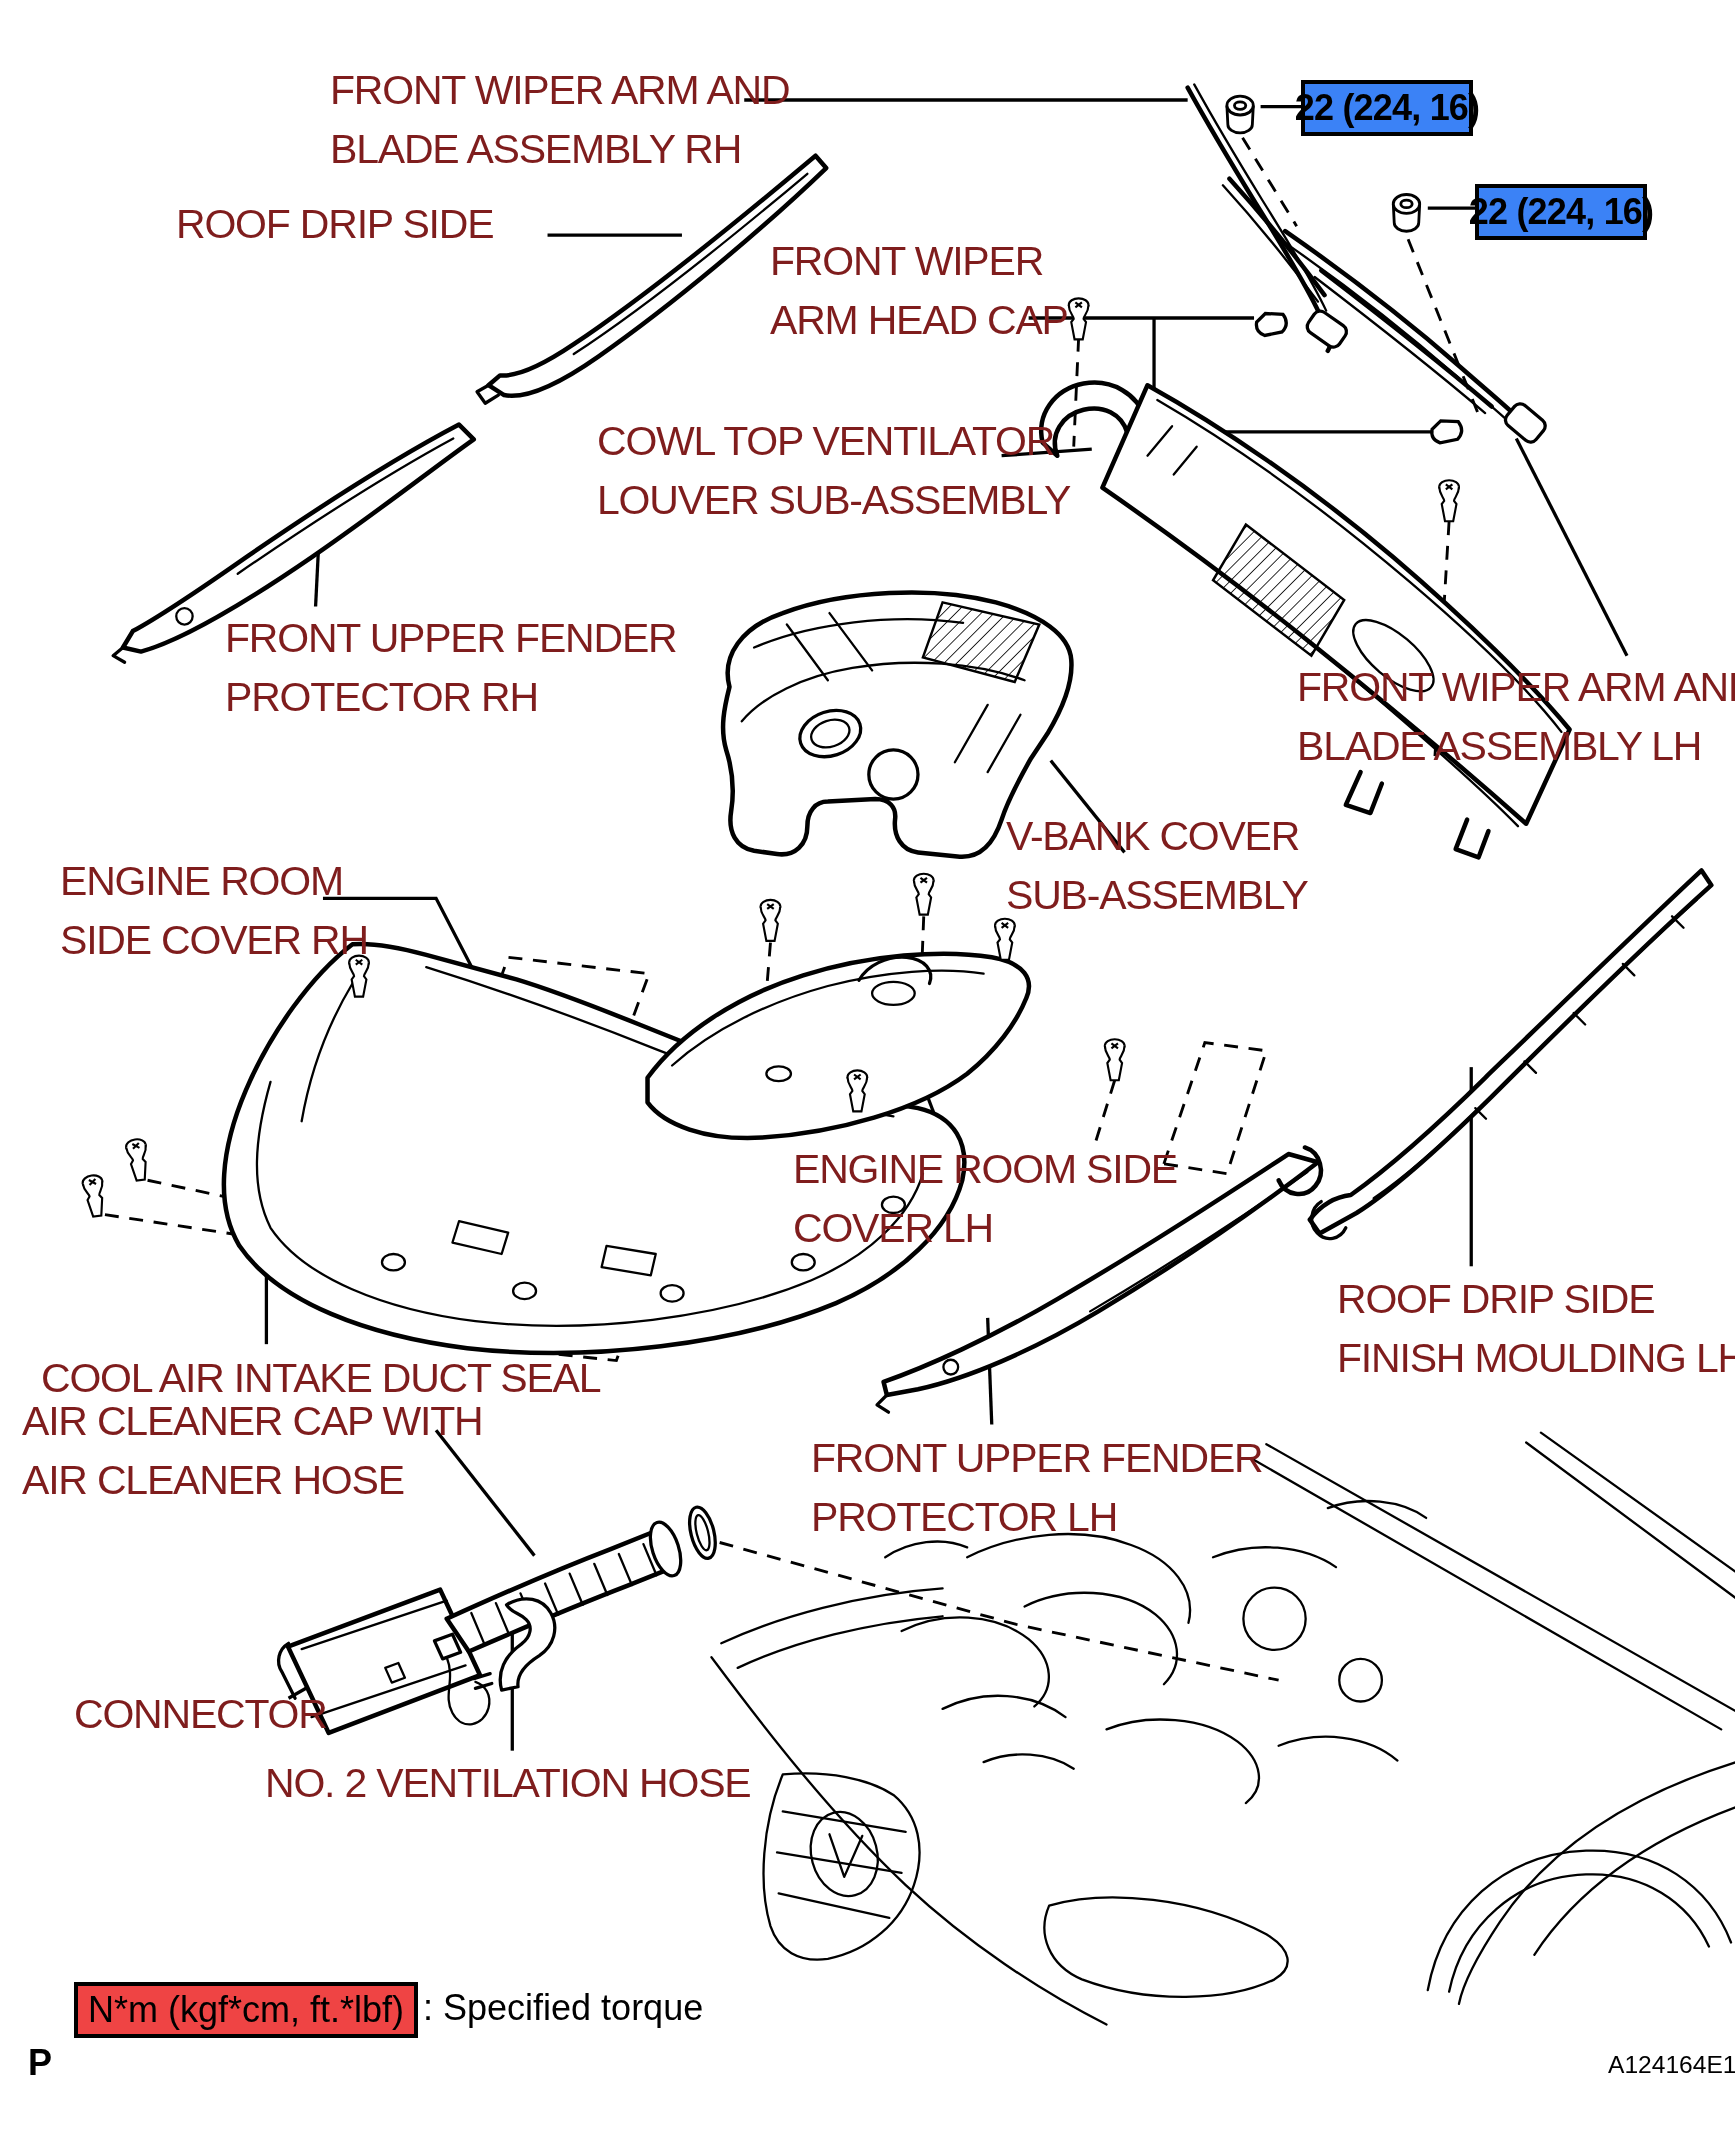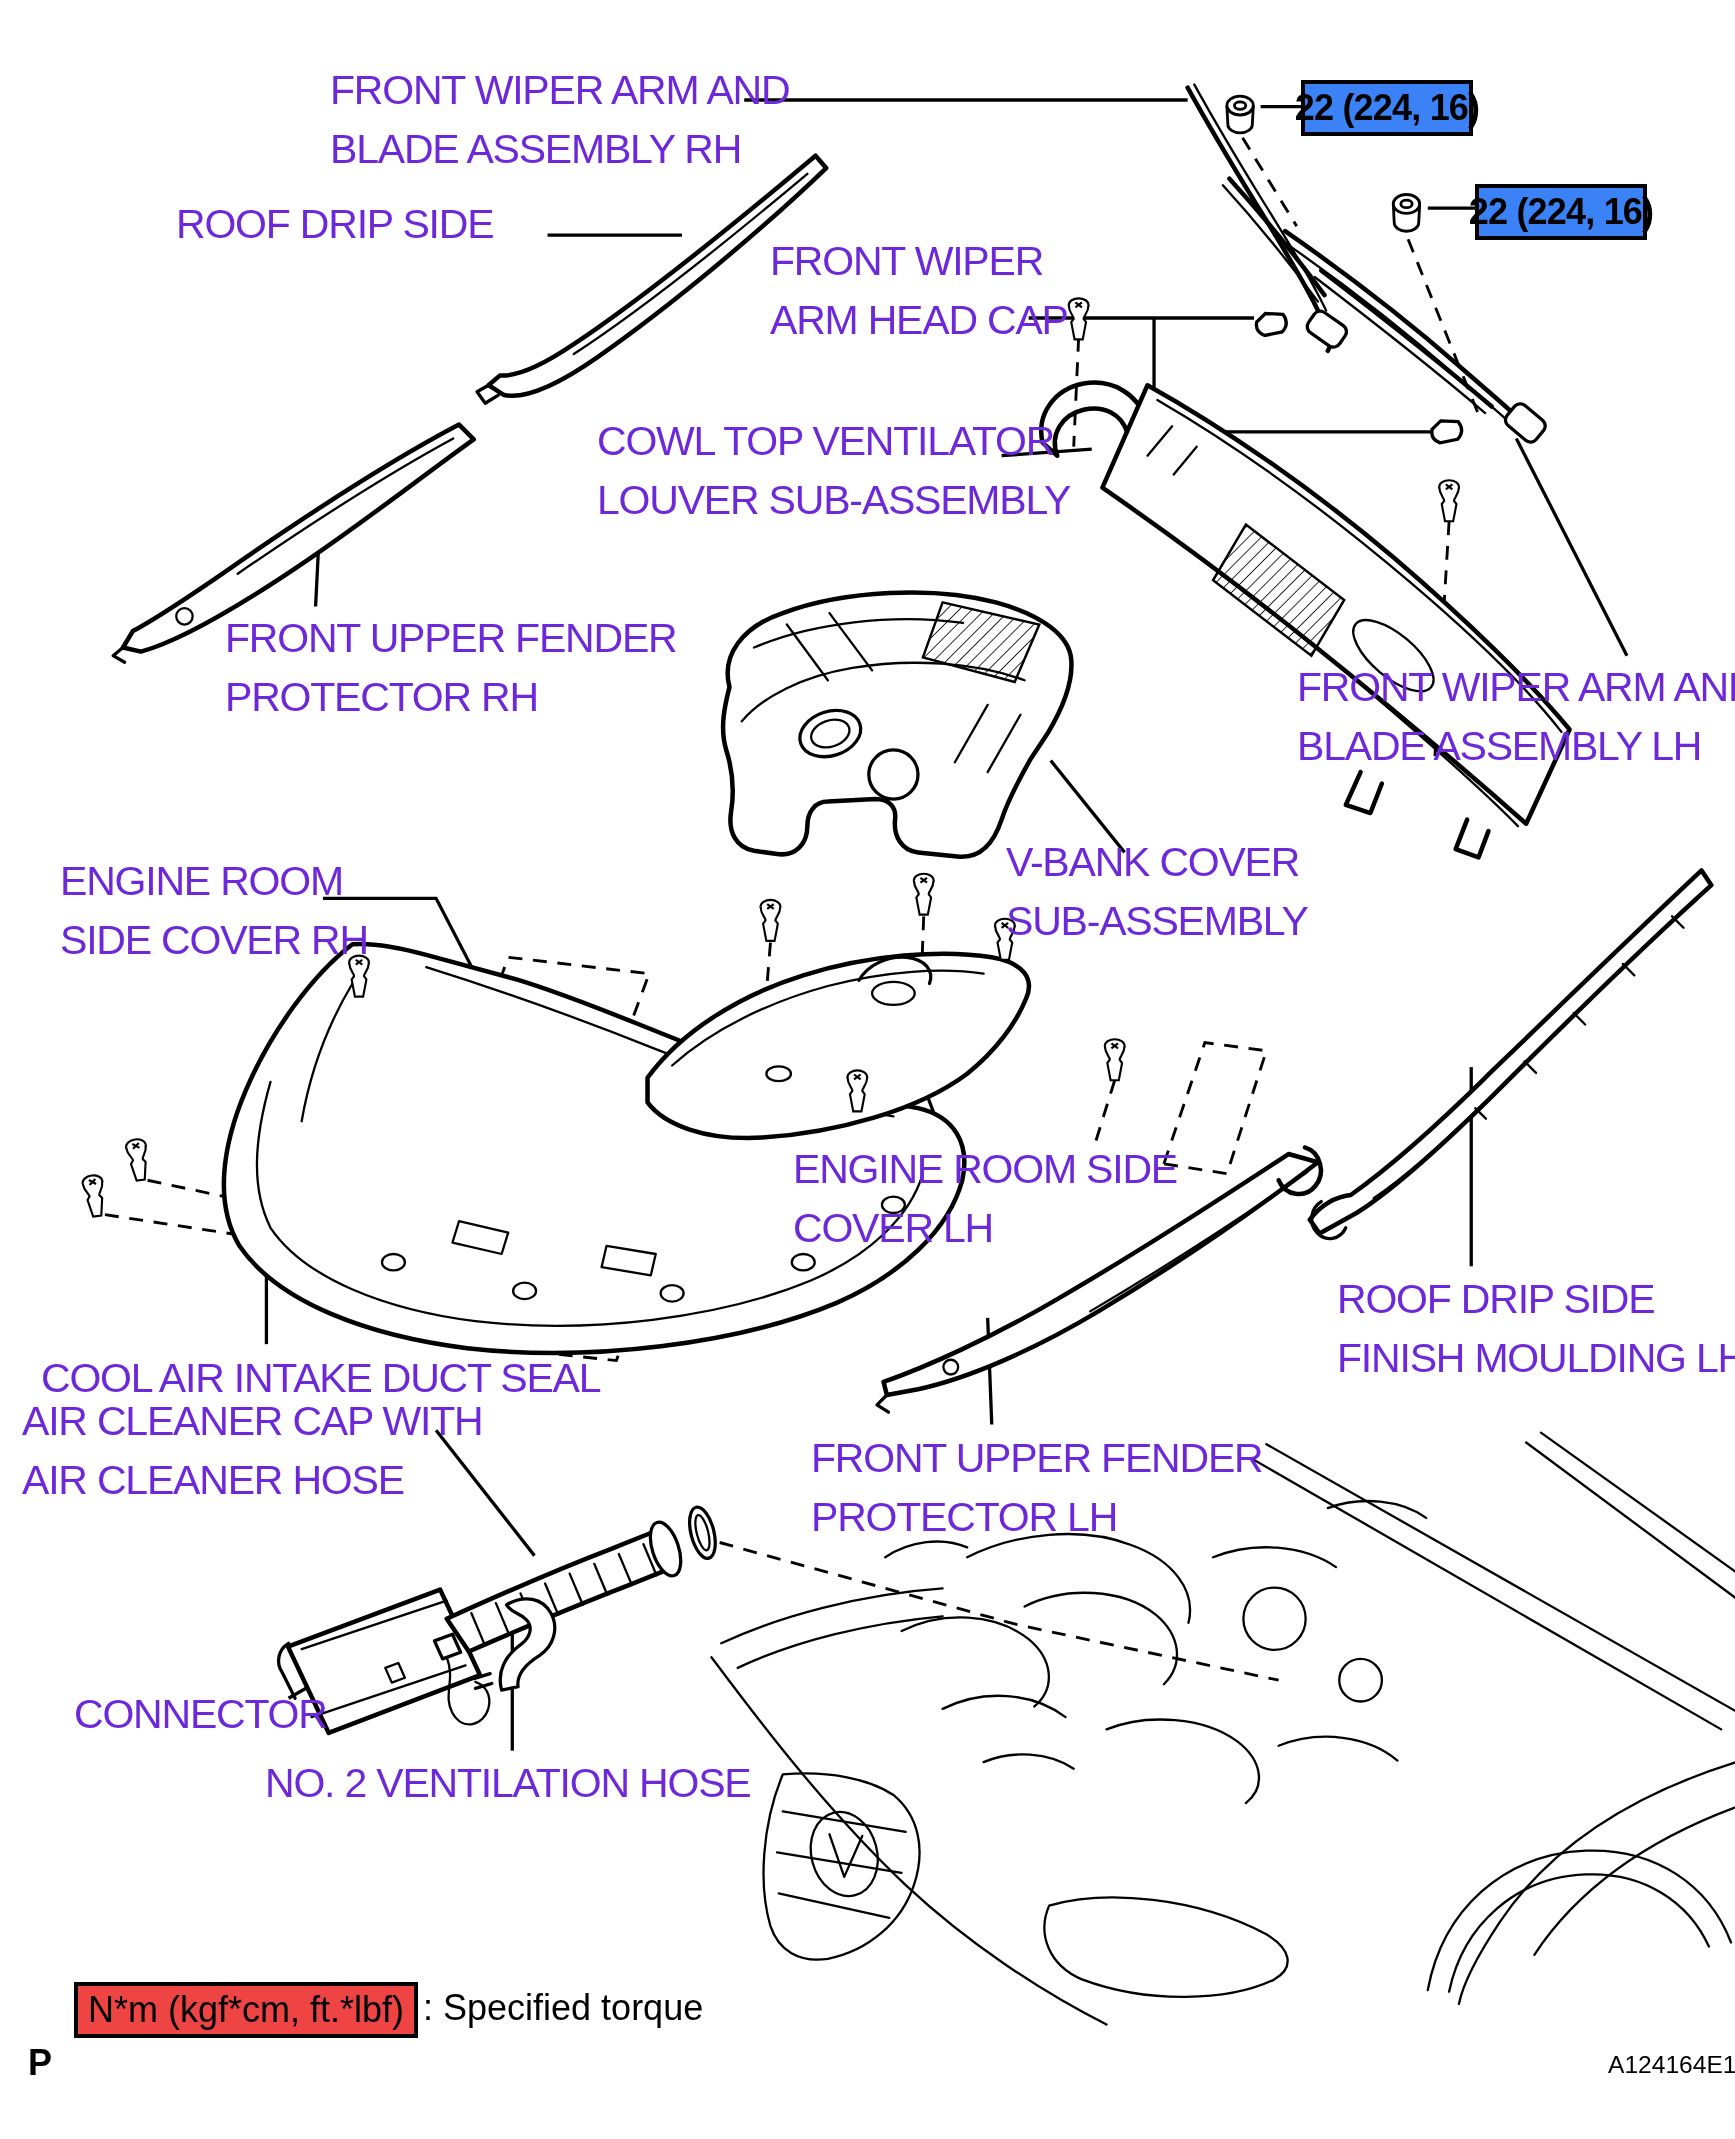--- a/index.html
+++ b/index.html
@@ -11,21 +11,21 @@
     color:#000;
     overflow:hidden;
   }
   #art{position:absolute;left:0;top:0;width:1736px;height:2140px;}
   .lbl{
     position:absolute;
     font-size:41px;
     line-height:59px;
     letter-spacing:-1.2px;
     white-space:nowrap;
-    color:#6d28d9;
+    color:#7f1d1d;
   }
   .torque-box{
     position:absolute;
     border:4.9px solid #000;
     background:#3b82f6;
     font-size:36px;
     font-weight:bold;
     letter-spacing:-0.8px;
     display:flex;align-items:center;justify-content:center;
     white-space:nowrap;
@@ -313,21 +313,21 @@
     <div>PROTECTOR RH</div>
   </div>
   <div class="lbl" style="left:1297px;top:658px">
     <div>FRONT WIPER ARM AND</div>
     <div>BLADE ASSEMBLY LH</div>
   </div>
   <div class="lbl" style="left:60px;top:852px">
     <div>ENGINE ROOM</div>
     <div>SIDE COVER RH</div>
   </div>
-  <div class="lbl" style="left:1006px;top:833px">
+  <div class="lbl" style="left:1006px;top:807px">
     <div>V-BANK COVER</div>
     <div>SUB-ASSEMBLY</div>
   </div>
   <div class="lbl" style="left:793px;top:1140px">
     <div>ENGINE ROOM SIDE</div>
     <div>COVER LH</div>
   </div>
   <div class="lbl" style="left:1337px;top:1270px">
     <div>ROOF DRIP SIDE</div>
     <div>FINISH MOULDING LH</div>

